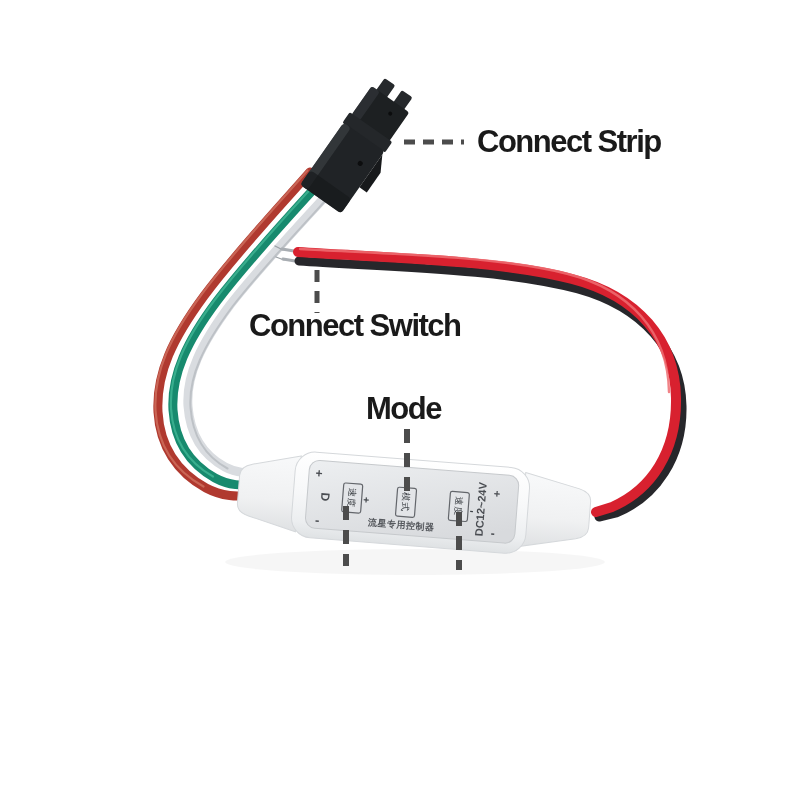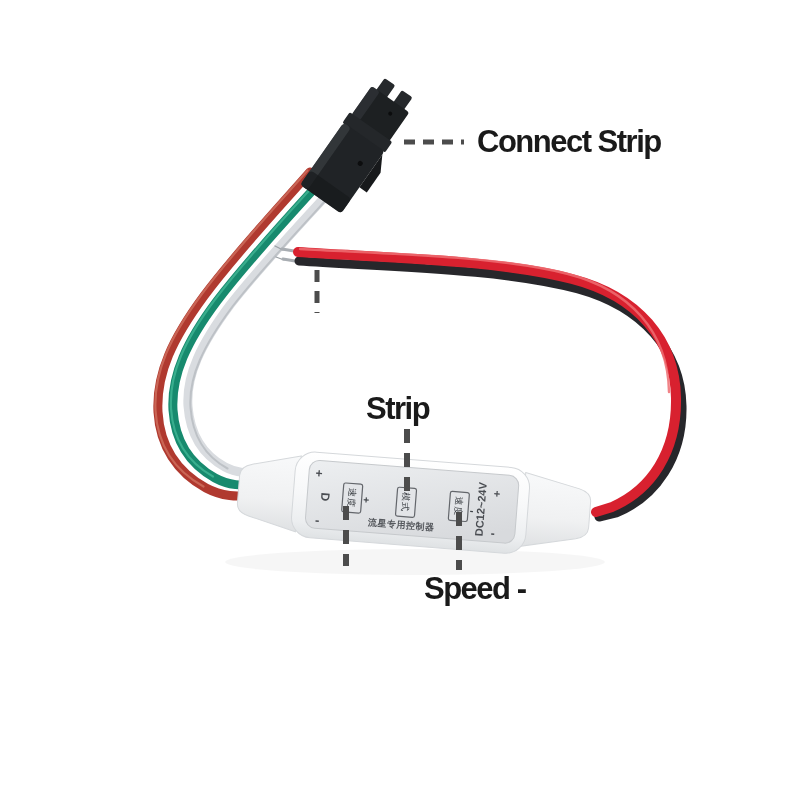--- a/index.html
+++ b/index.html
@@ -111,16 +111,16 @@
     <g stroke="#4c4c4c" fill="none">
       <path d="M 404,142 H 464" stroke-width="5" stroke-dasharray="11 8"></path>
       <path d="M 317,270 V 313" stroke-width="5" stroke-dasharray="12 9"></path>
       <path d="M 407,429 V 499" stroke-width="6" stroke-dasharray="14 10"></path>
       <path d="M 346,506 V 566" stroke-width="6" stroke-dasharray="14 10"></path>
       <path d="M 459,512 V 570" stroke-width="6" stroke-dasharray="14 10"></path>
     </g>
   </svg>
 
   <div class="ann-label" style="left:477px; top:126px;">Connect Strip</div>
-  <div class="ann-label" style="left:366px; top:393px;">Strip</div>
-  <div class="ann-label" style="left:424px; top:573px;">Speed -</div>
+  <div class="ann-label" style="left:249px; top:310px;">Connect Switch</div>
+  <div class="ann-label" style="left:366px; top:393px;">Mode</div>
 
 </div>
 
 </body></html>

